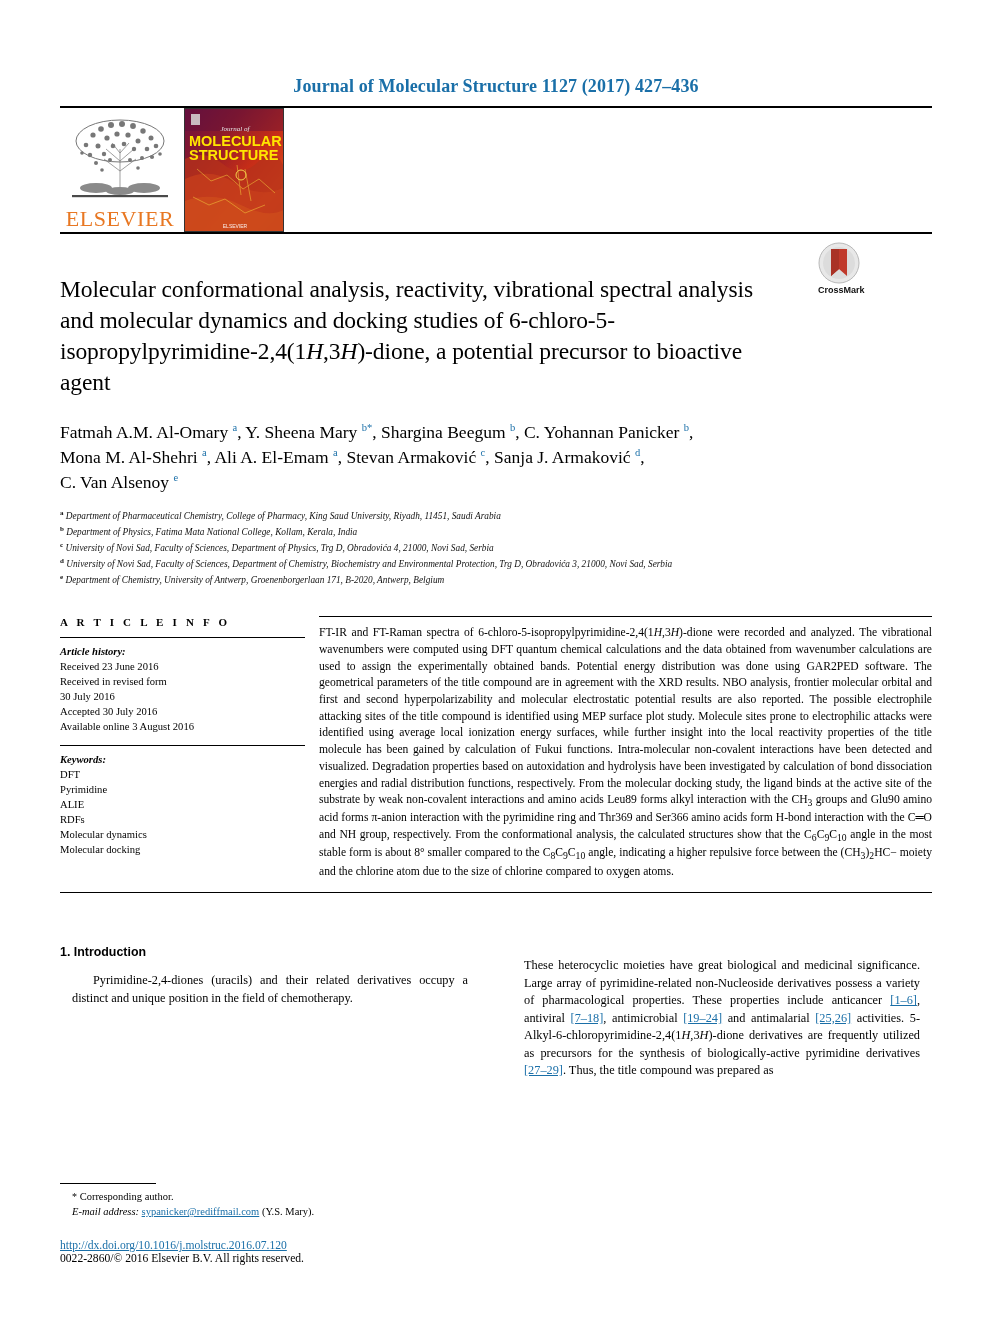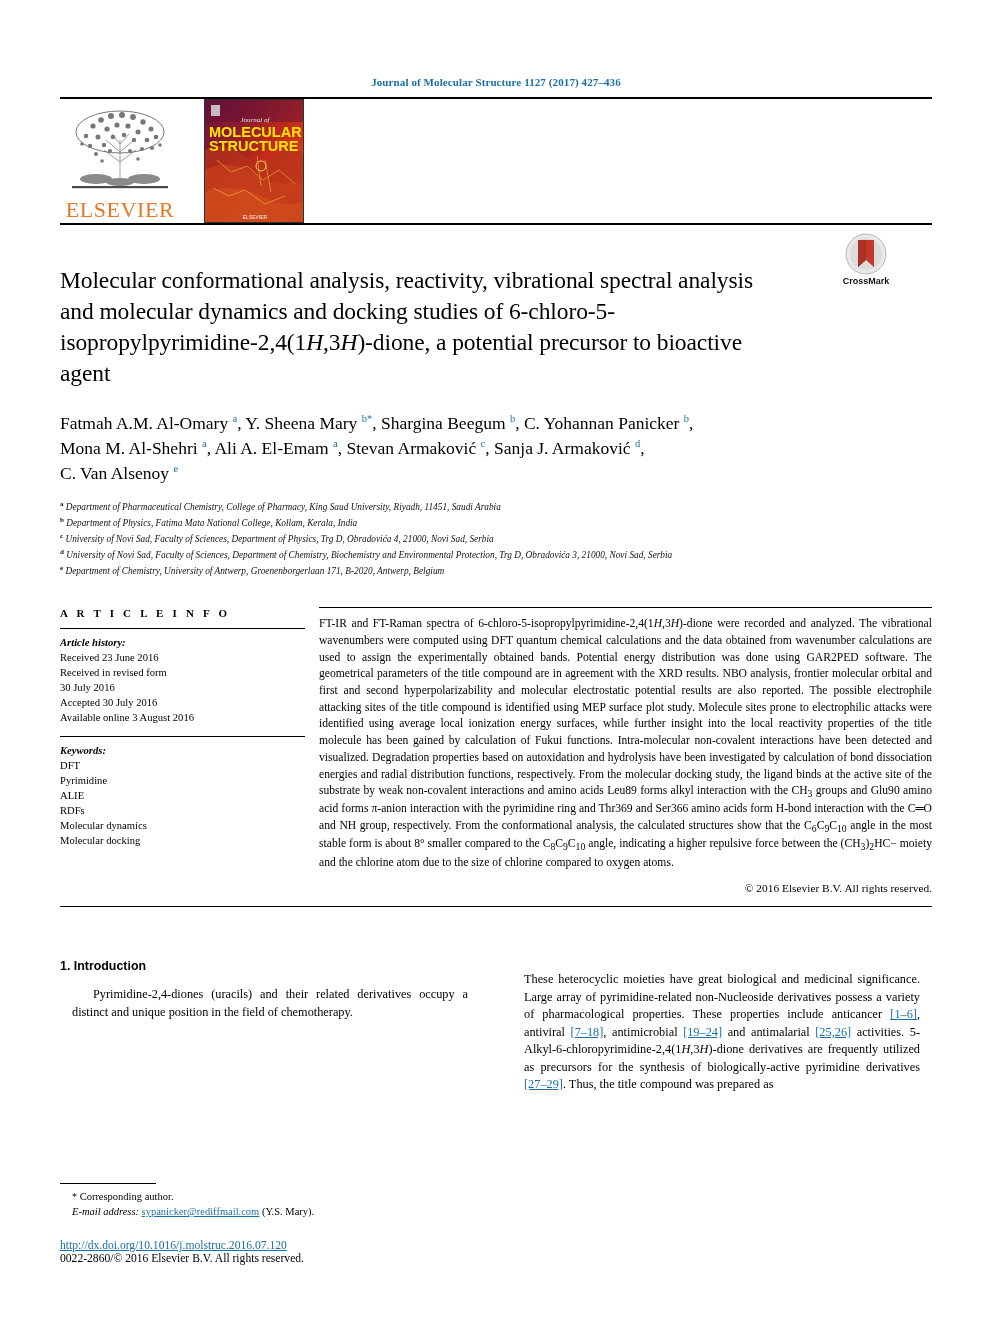--- a/index.html
+++ b/index.html
@@ -22,21 +22,21 @@
     box-sizing: border-box;
     padding: 0 60px;
   }
 
   
   .running-head {
     text-align: center;
     color: #1a6fa8;
     font-family: "Liberation Serif", serif;
     font-weight: bold;
-    font-size: 11px;
+    font-size: 18px;
     letter-spacing: .1px;
     padding-top: 76px;
   }
 
   
   .rule-thick {
     border-top: 2.6px solid #000;
     margin-top: 9px;
   }
   .masthead {
@@ -90,21 +90,21 @@
   .homepage-line {
     font-family: "Liberation Sans", sans-serif;
     font-size: 11.5px;
     letter-spacing: .8px;
     color: #1a1a1a;
   }
   .homepage-line .hp-url { color: #3f8fce; }
   .cover-thumb {
     width: 100px;
     flex: 0 0 100px;
-    margin-left: 24px;
+    margin-left: 4px;
     position: relative;
     overflow: hidden;
     background: #1d4ed8;
     border: 1px solid #333;
     box-sizing: border-box;
   }
   .rule-thin-after-mast {
     border-top: 2.6px solid #000;
   }
 
@@ -119,26 +119,26 @@
     line-height: 1.32;
     font-weight: normal;
     color: #000;
     margin: 0;
     width: 700px;
     letter-spacing: -0.1px;
   }
   .article-title i { font-style: italic; }
   .crossmark {
     position: absolute;
-    right: 10px;
+    right: 2px;
     top: 8px;
     width: 112px;
     display: flex;
     flex-direction: column;
-    align-items: center;
+    align-items: flex-start;
   }
   .crossmark-label {
     font-family: "Liberation Sans", sans-serif;
     font-size: 9px;
     font-weight: bold;
     margin-top: 1px;
     color: #111;
   }
 
   
@@ -420,21 +420,20 @@
         <div>ALIE</div>
         <div>RDFs</div>
         <div>Molecular dynamics</div>
         <div>Molecular docking</div>
       </div>
     </div>
 
     <div class="col-abstract">
       <div class="hr-dark"></div>
       <div class="abstract-body"><span>FT-IR and FT-Raman spectra of 6-chloro-5-isopropylpyrimidine-2,4(1</span><i>H</i><span>,3</span><i>H</i><span>)-dione were recorded and analyzed. The vibrational wavenumbers were computed using DFT quantum chemical calculations and the data obtained from wavenumber calculations are used to assign the experimentally obtained bands. Potential energy distribution was done using GAR2PED software. The geometrical parameters of the title compound are in agreement with the XRD results. NBO analysis, frontier molecular orbital and first and second hyperpolarizability and molecular electrostatic potential results are also reported. The possible electrophile attacking sites of the title compound is identified using MEP surface plot study. Molecule sites prone to electrophilic attacks were identified using average local ionization energy surfaces, while further insight into the local reactivity properties of the title molecule has been gained by calculation of Fukui functions. Intra-molecular non-covalent interactions have been detected and visualized. Degradation properties based on autoxidation and hydrolysis have been investigated by calculation of bond dissociation energies and radial distribution functions, respectively. From the molecular docking study, the ligand binds at the active site of the substrate by weak non-covalent interactions and amino acids Leu89 forms alkyl interaction with the CH</span><sub>3</sub><span> groups and Glu90 amino acid forms π-anion interaction with the pyrimidine ring and Thr369 and Ser366 amino acids form H-bond interaction with the C═O and NH group, respectively. From the conformational analysis, the calculated structures show that the C</span><sub>6</sub><span>C</span><sub>9</sub><span>C</span><sub>10</sub><span> angle in the most stable form is about 8° smaller compared to the C</span><sub>8</sub><span>C</span><sub>9</sub><span>C</span><sub>10</sub><span> angle, indicating a higher repulsive force between the (CH</span><sub>3</sub><span>)</span><sub>2</sub><span>HC− moiety and the chlorine atom due to the size of chlorine compared to oxygen atoms.</span></div>
-      <div class="copyright">© 2016 Elsevier B.V. All rights reserved.</div>
     </div>
   </div>
 
   <div class="rule-bottom-abstract"></div>
 
   <div class="body-cols">
     <div class="bcol">
       <h2 class="h2">1.  Introduction</h2>
       <p class="para indent">Pyrimidine-2,4-diones (uracils) and their related derivatives occupy a distinct and unique position in the field of chemotherapy.</p>
     </div>

